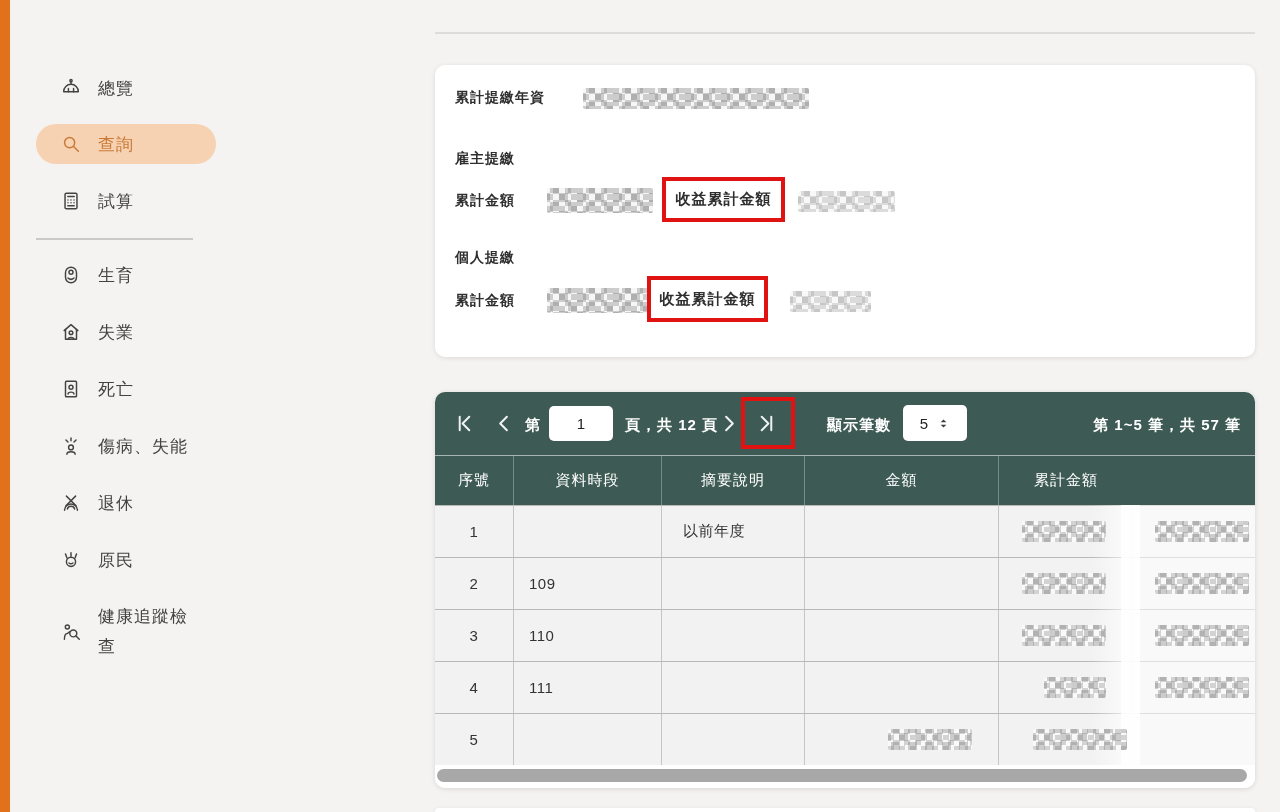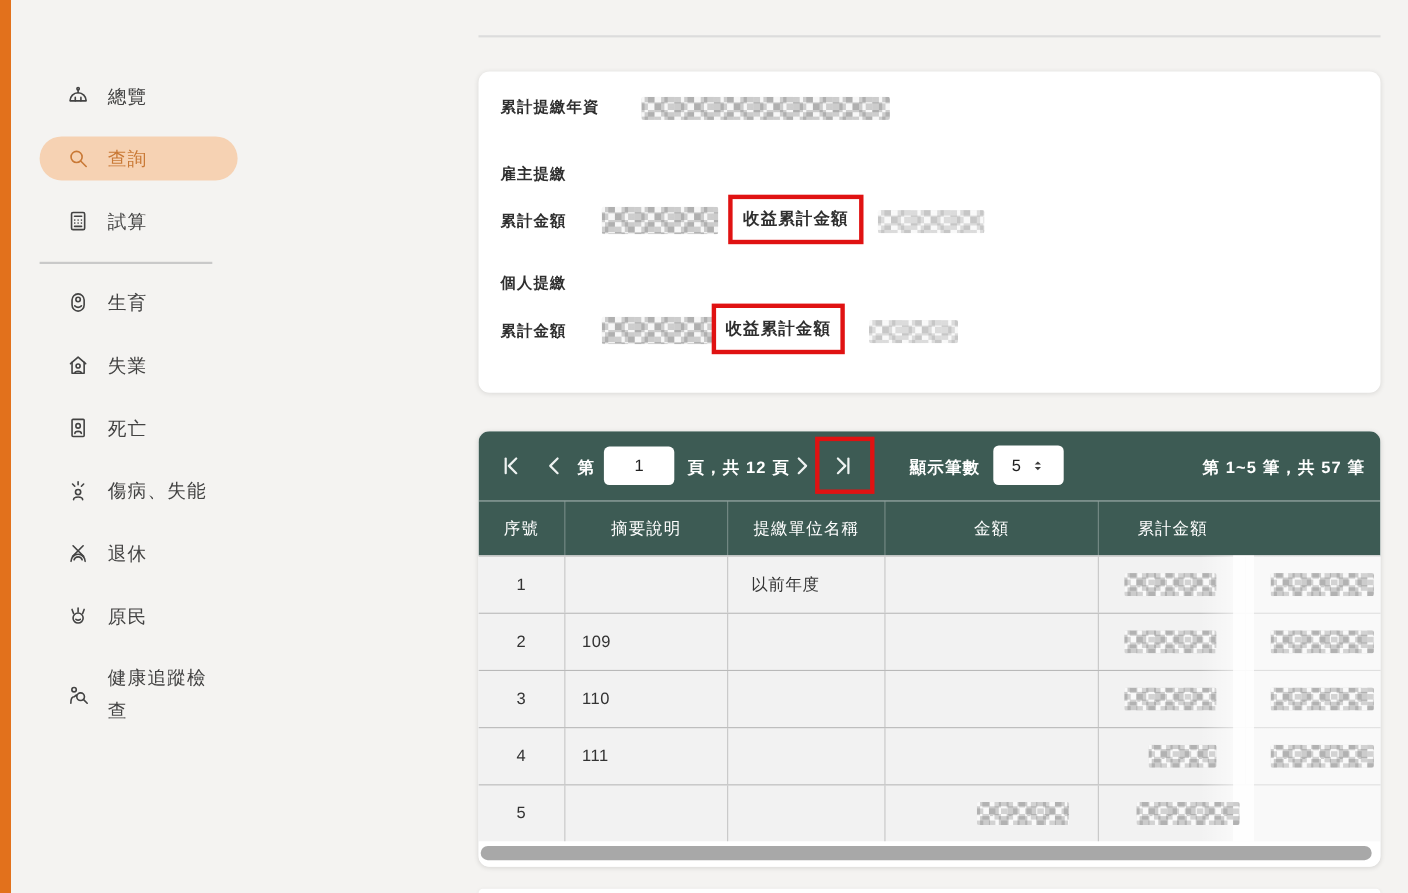--- a/index.html
+++ b/index.html
@@ -301,22 +301,22 @@
       <svg viewBox="0 0 16 16" fill="#3c3c3c">
           <path d="M4.5 6.6 8 3l3.5 3.6z"></path>
           <path d="M4.5 9.4 8 13l3.5-3.6z"></path>
         </svg>
     </div>
     <span class="pg-text" style="right:14px">第 1~5 筆，共 57 筆</span>
   </div>
 
   <div class="t-head">
     <div class="hc">序號</div>
+    <div class="hc">資料時段</div>
     <div class="hc">摘要說明</div>
-    <div class="hc">提繳單位名稱</div>
     <div class="hc">金額</div>
     <div class="hc">累計金額</div>
   </div>
 
   <div class="t-body">
     <div class="blur-overlay"></div>
     <div class="blur-strip"></div>
 
     <div class="t-row">
       <div class="tc tc--seq">1</div>

